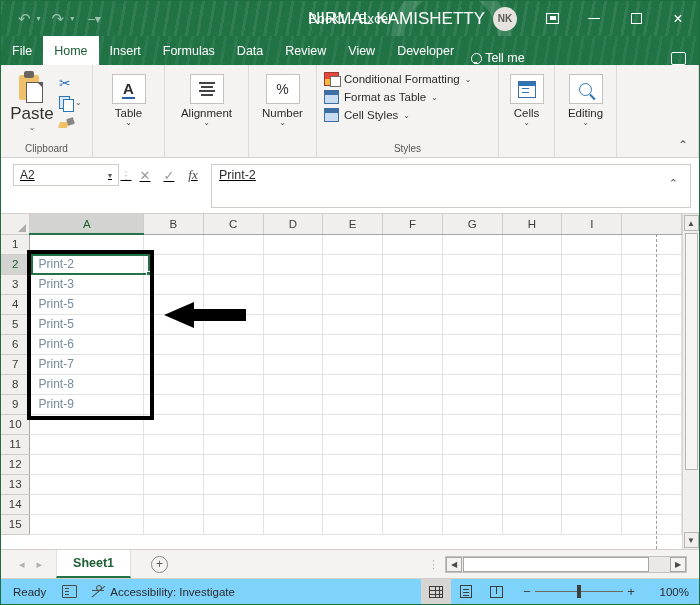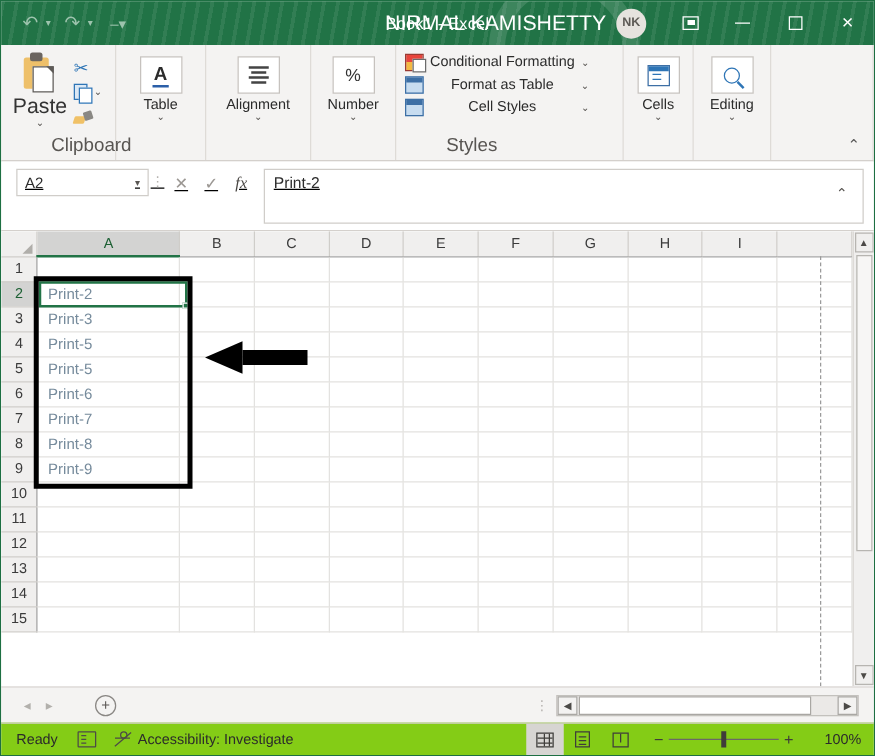--- a/index.html
+++ b/index.html
@@ -135,24 +135,23 @@
   .rgroup {
     display: flex; flex-direction: column;
     height: 100%;
     border-right: 1px solid #dedbd7;
     position: relative;
     padding-top: 2px;
   }
   .rgroup:last-child { border-right: none; }
   .rgroup-body { flex: 1; display: flex; align-items: flex-start; }
   .rgroup-label {
-    font-size: 15px; color: #585552;
-    padding-bottom: 3px;
-    position: relative;
-    padding-left: 40px;
+    font-size: 10px; color: #585552;
+    text-align: center; padding-bottom: 3px;
+    position: relative;
   }
 
   
   .clipboard { width: 92px; }
   .cb-inner { display: flex; padding: 4px 0 0 9px; gap: 5px; }
   .paste-col { display: flex; flex-direction: column; align-items: center; width: 44px; }
   .paste-ico { width: 30px; height: 32px; position: relative; }
   .paste-clip {
     position:absolute; left: 2px; top: 4px;
     width: 20px; height: 25px;
@@ -222,21 +221,21 @@
   .align-ico span { display:block; height:1.6px; background:#444; }
   .align-ico span:nth-child(1){ width:16px; }
   .align-ico span:nth-child(2){ width:12px; margin:0 auto;}
   .align-ico span:nth-child(3){ width:16px; }
   .align-ico span:nth-child(4){ width:12px; margin:0 auto;}
   .pct { font-size: 14px; color: #333; }
 
   
   .stylesgrp { width: 182px; }
   .styles-inner { display: flex; flex-direction: column; padding: 5px 0 0 7px; gap: 4px; }
-  .style-item { display: flex; align-items: center; gap: 5px; font-size: 11.5px; color: #2b2b2b; justify-content: space-between; }
+  .style-item { display: flex; align-items: center; gap: 5px; font-size: 11.5px; color: #2b2b2b; }
   .si-ico { width: 15px; height: 14px; position: relative; flex: 0 0 15px; }
   .cf-ico { background: linear-gradient(#e8453c 0 50%, #f4b942 50% 100%); border:1px solid #9a3b33;}
   .cf-ico::after{
     content:""; position:absolute; right:-3px; bottom:-2px;
     width: 9px; height: 9px; background:#fff; border:1px solid #6b6b6b;
   }
   .tbl-ico { background:#c7dcf0; border:1px solid #3d6fa5; }
   .tbl-ico::after{
     content:""; position:absolute; left:0; top:0; width:100%; height:4px; background:#3d6fa5;
   }
@@ -451,21 +450,21 @@
     width: 16px; height: 15px;
     border: 1px solid #a9a7a3; background:#f3f2f1;
     display:flex;align-items:center;justify-content:center;
     font-size: 8px; color:#4c4a47;
   }
   .hs-thumb { height: 15px; background:#fff; border:1px solid #a9a7a3; flex: 0 0 186px; margin: 0 1px;}
   .hs-gap { flex: 1; }
 
   
   .statusbar {
-    height: 42px; background: #84cc16;
+    height: 42px; background: #7dd3fc;
     border-top: 1px solid #d4d0cc;
     display: flex; align-items: center;
     font-size: 11.5px; color: #2b2b2b;
     flex: 0 0 25px;
     padding: 0 10px 0 12px;
   }
   .st-ready { margin-right: 16px; }
   .st-ico-accessbook {
     width: 15px; height: 13px; position: relative; margin-right: 14px;
   }
@@ -559,20 +558,36 @@
       <span class="tb-ctl">
           <span class="mini"></span>
         </span>
       <span class="tb-ctl">
           <span class="maxi"></span>
         </span>
       <span class="tb-ctl close">×</span>
     </div>
   </div>
 
+  <div class="tabrow">
+    <div class="tb-watermark"></div>
+    <div class="tab">File</div>
+    <div class="tab active">Home</div>
+    <div class="tab">Insert</div>
+    <div class="tab">Formulas</div>
+    <div class="tab">Data</div>
+    <div class="tab">Review</div>
+    <div class="tab">View</div>
+    <div class="tab">Developer</div>
+    <div class="tellme">
+      <span class="bulb"></span>
+      <span class="tellme-txt">Tell me</span>
+    </div>
+    <div class="share-icon"></div>
+  </div>
 
   <div class="ribbon">
 
     <div class="rgroup clipboard">
       <div class="rgroup-body">
         <div class="cb-inner">
           <div class="paste-col">
             <div class="paste-ico">
               <span class="paste-clip"></span>
                 <span class="paste-clip-top"></span>
@@ -949,20 +964,21 @@
       <div class="vs-track"></div>
       <div class="vs-btn">▼</div>
     </div>
   </div>
 
   <div class="sheetbar">
     <div class="nav-arrows">
       <span class="nav-arrow">◂</span>
       <span class="nav-arrow">▸</span>
     </div>
+    <div class="sheet-tab">Sheet1</div>
     <div class="add-sheet">+</div>
     <span class="sb-dots">⋮</span>
     <div class="hscroll">
       <span class="hs-btn">◀</span>
       <span class="hs-thumb"></span>
       <span class="hs-gap"></span>
       <span class="hs-btn">▶</span>
     </div>
   </div>
 

